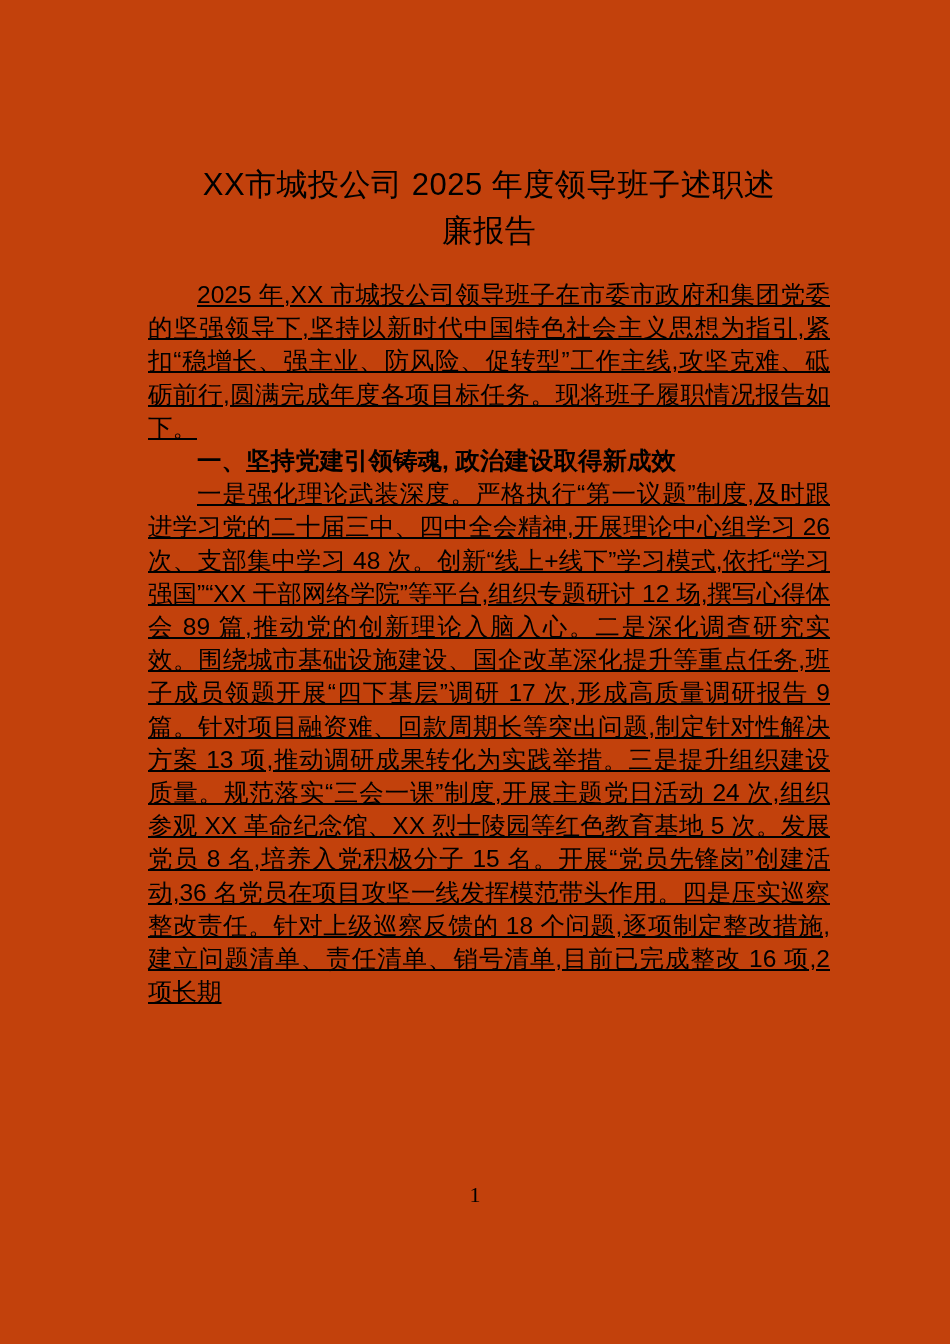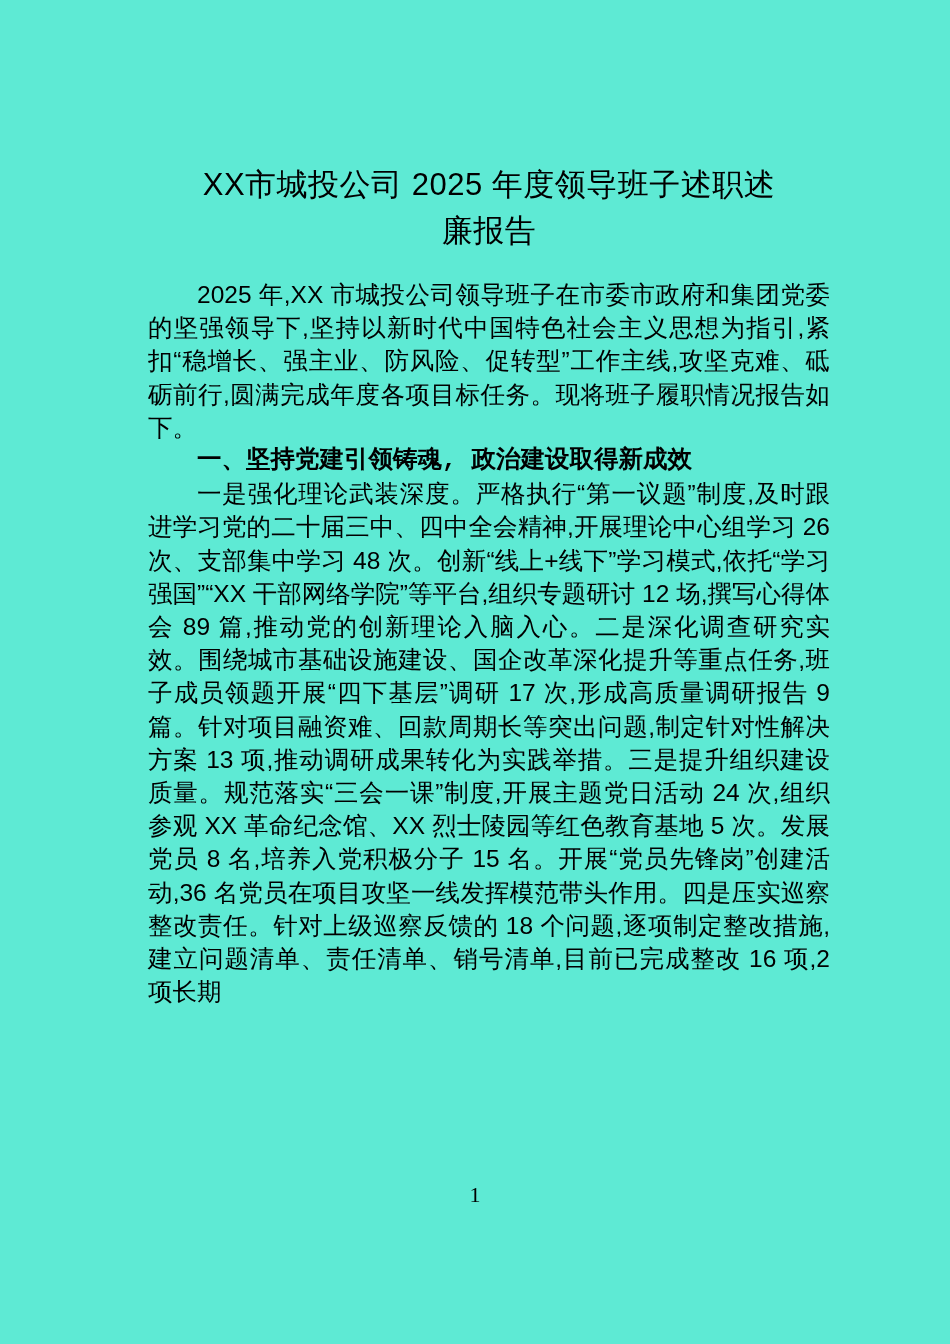--- a/index.html
+++ b/index.html
@@ -16,21 +16,21 @@
     color: #000000;
     -webkit-font-smoothing: antialiased;
   }
 
   .page {
     position: absolute;
     top: 0;
     left: 0;
     width: 950px;
     height: 1344px;
-    background: #5eead4;
+    background: #c2410c;
   }
 
   .content {
     position: absolute;
     left: 148px;
     top: 0;
     width: 682px;
   }
 
   
@@ -55,32 +55,33 @@
     margin: 0;
     padding: 0;
     font-size: 24.5px;
     line-height: 33.2px;
     text-align: justify;
     text-justify: inter-ideograph;
     text-indent: 49px;
     letter-spacing: 0px;
     word-break: break-all;
     font-family: "Liberation Sans", "DejaVu Sans", sans-serif;
+    text-decoration: underline;
   }
 
   p.heading {
     margin: 0;
     padding: 0;
     font-size: 24.5px;
     line-height: 33.2px;
     font-weight: bold;
     text-indent: 49px;
     text-align: left;
     letter-spacing: 0px;
-    font-family: Liberation Mono, monospace;
+    font-family: Liberation Sans, sans-serif;
   }
 
   
   .page-number {
     position: absolute;
     left: 0;
     right: 0;
     top: 1182px;
     text-align: center;
     font-size: 22px;

